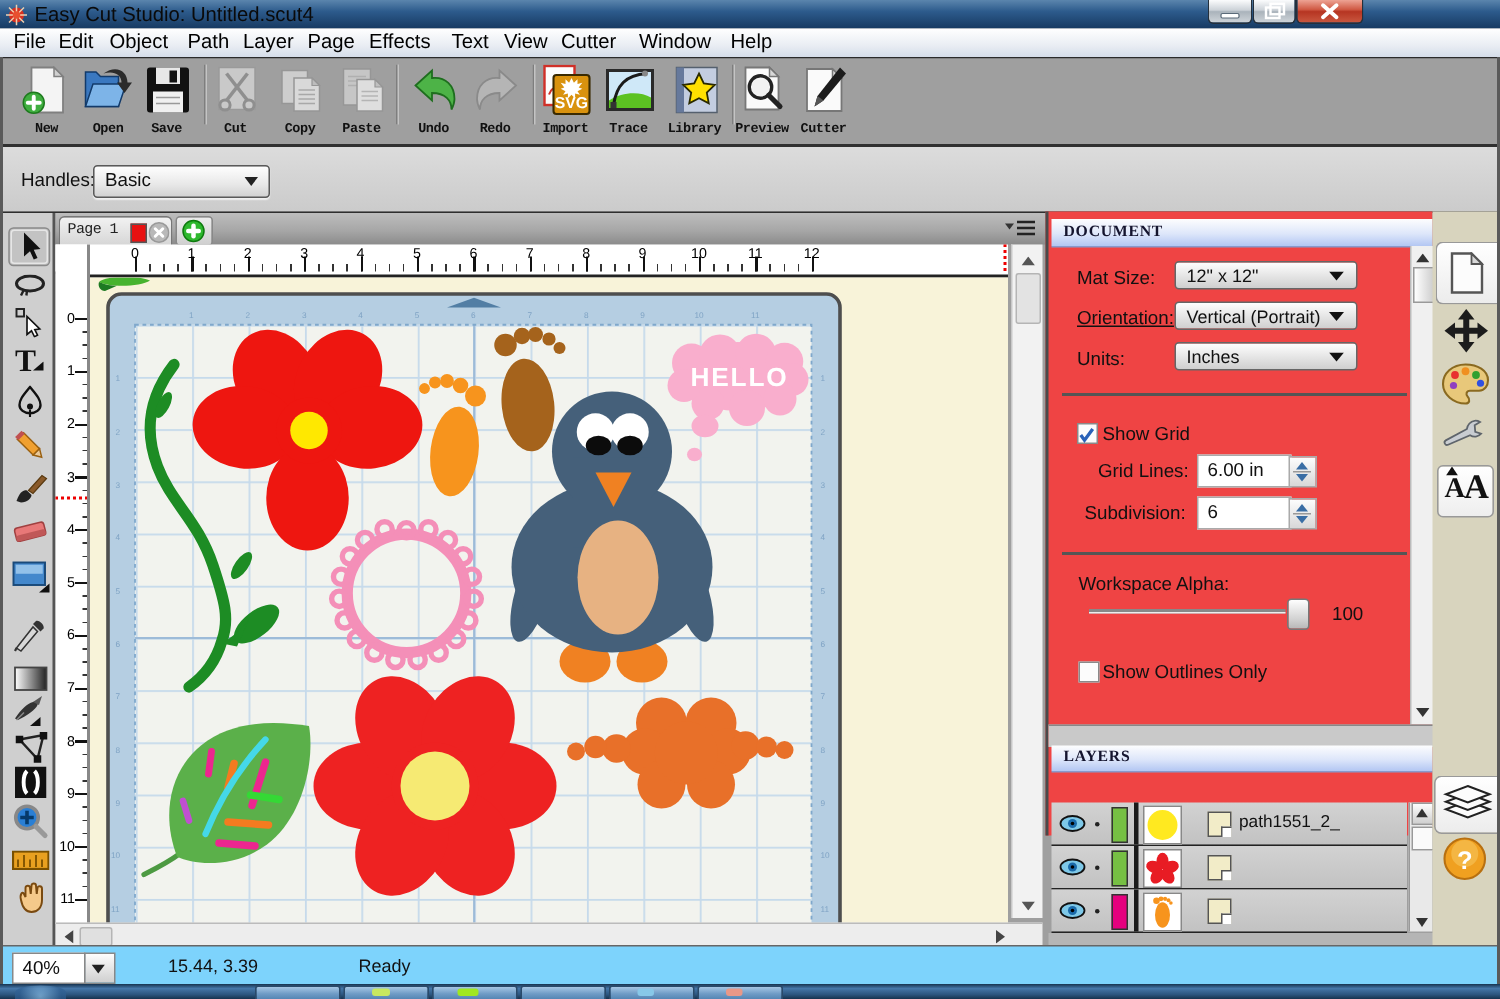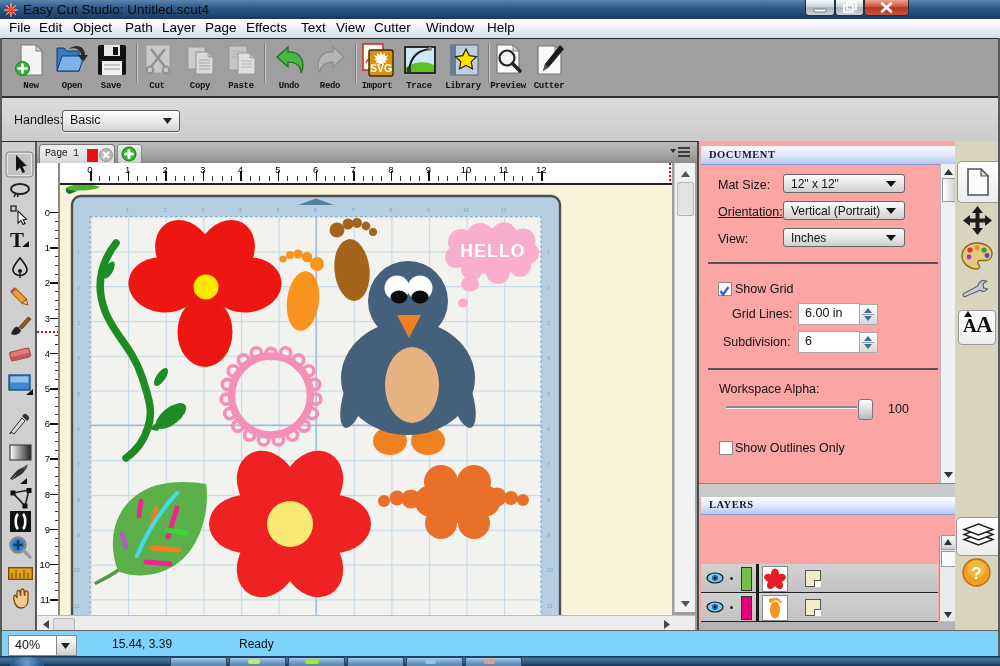--- a/index.html
+++ b/index.html
@@ -35,21 +35,21 @@
   #tabbar{left:37px;top:142px;width:660px;height:21px;
     background:linear-gradient(180deg,#bdbdbd,#a7a7a7 55%,#8b8b8b);}
   
   #lefttools{left:0;top:142px;width:37px;height:488px;background:#cfcfcf;
     border-right:2px solid #555;box-sizing:border-box;border-left:2px solid #666;}
   
   #hruler{left:60px;top:163px;width:612px;height:20px;background:#fff;border-bottom:2px solid #222;}
   #vruler{left:37px;top:163px;width:23px;height:453px;background:#fff;}
   #workspace{left:60px;top:185px;width:612px;height:431px;background:#f8f3d9;overflow:hidden;}
   
-  #rightpanel{left:697px;top:141px;width:258px;height:489px;background:#fca5a5;border-left:2px solid #4a4a4a;box-sizing:border-box;}
+  #rightpanel{left:697px;top:141px;width:258px;height:416px;background:#ef4444;border-left:2px solid #4a4a4a;box-sizing:border-box;}
   #rightstrip{left:955px;top:141px;width:45px;height:489px;background:#d8d4be;}
   
   .lbl{font-size:12.5px;color:#111;}
   .dd{width:120px;height:17px;border:1px solid #666;border-radius:3px;
       background:linear-gradient(180deg,#fefefe,#e4e4e4 55%,#cfcfcf);}
   .dd>span{position:absolute;left:7px;top:2px;font-size:12px;color:#111;white-space:nowrap;}
   .cb{width:12px;height:12px;background:#fcfcfc;border:1px solid #8a8a8a;}
   .spin{width:61px;height:20px;background:#fff;border:1px solid #aaa;}
   .spin>span{position:absolute;left:6px;top:2px;font-size:12.5px;color:#111;}
   .spinbtn{width:17px;height:19px;background:linear-gradient(180deg,#fdfdfd,#d8d8d8);border:1px solid #aaa;}
@@ -666,21 +666,21 @@
         <path d="M0 0 L10 0 L5 6 Z" fill="#111"></path>
       </svg>
     </div>
  <span class="abs lbl" style="left:19px;top:64px;text-decoration:underline;">Orientation:</span>
  <div class="abs dd" style="left:84px;top:60px;">
       <span>Vertical (Portrait)</span>
   <svg width="11" height="7" style="position:absolute;right:7px;top:6px">
         <path d="M0 0 L10 0 L5 6 Z" fill="#111"></path>
       </svg>
     </div>
- <span class="abs lbl" style="left:19px;top:91px;">View:</span>
+ <span class="abs lbl" style="left:19px;top:91px;">Units:</span>
  <div class="abs dd" style="left:84px;top:87px;">
       <span>Inches</span>
   <svg width="11" height="7" style="position:absolute;right:7px;top:6px">
         <path d="M0 0 L10 0 L5 6 Z" fill="#111"></path>
       </svg>
     </div>
  <div class="abs" style="left:9px;top:121px;width:230px;height:0;border-top:2px solid #555;"></div>
  <div class="abs cb" style="left:19px;top:141px;"><svg width="11" height="11">
         <path d="M1.5 5 L4 8.5 L9.5 1" stroke="#2a62b8" stroke-width="2.2" fill="none"></path>
       </svg></div>
@@ -722,20 +722,35 @@
         <path d="M4.5 6 L9 0 L0 0 Z" fill="#333"></path>
       </svg>
  </div>
  <div class="abs" style="left:0;top:342px;width:258px;height:14px;background:#c9c9c9;border-top:1px solid #888;"></div>
 
  <div class="abs" style="left:2px;top:356px;width:254px;height:17px;
    background:linear-gradient(180deg,#fdfdfe,#dde6fa 55%,#b3c7f3);border-bottom:1px solid #8899cc;">
   <span style="position:absolute;left:8px;top:2px;font-family:'Liberation Serif',serif;font-size:10.5px;font-weight:bold;color:#14142e;letter-spacing:0.5px;text-align:center;">LAYERS</span>
  </div>
 
+ <div class="abs lrow" style="top:394px;">
+  <svg class="leye" width="18" height="12" viewBox="0 0 17 12">
+   <ellipse cx="8.5" cy="6" rx="8" ry="5" fill="#7ec8e8" stroke="#111" stroke-width="1.2"></ellipse>
+   <circle cx="8.5" cy="6" r="3" fill="#1a6aaa"></circle>
+        <circle cx="8.5" cy="6" r="1.2" fill="#000"></circle>
+  </svg>
+  <div class="ldot"></div>
+  <div class="lbar" style="background:#76c043;"></div>
+  <div class="lsep"></div>
+  <div class="lthumb"><svg width="24" height="24">
+          <circle cx="12" cy="12" r="10" fill="#ffe920"></circle>
+        </svg></div>
+  <div class="lpage"></div>
+  <span class="lname">path1551_2_</span>
+ </div>
  <div class="abs lrow" style="top:423px;">
   <svg class="leye" width="18" height="12" viewBox="0 0 17 12">
    <ellipse cx="8.5" cy="6" rx="8" ry="5" fill="#7ec8e8" stroke="#111" stroke-width="1.2"></ellipse>
    <circle cx="8.5" cy="6" r="3" fill="#1a6aaa"></circle>
         <circle cx="8.5" cy="6" r="1.2" fill="#000"></circle>
   </svg>
   <div class="ldot"></div>
   <div class="lbar" style="background:#76c043;"></div>
   <div class="lsep"></div>
   <div class="lthumb"><svg width="24" height="24" viewBox="0 0 24 24">

